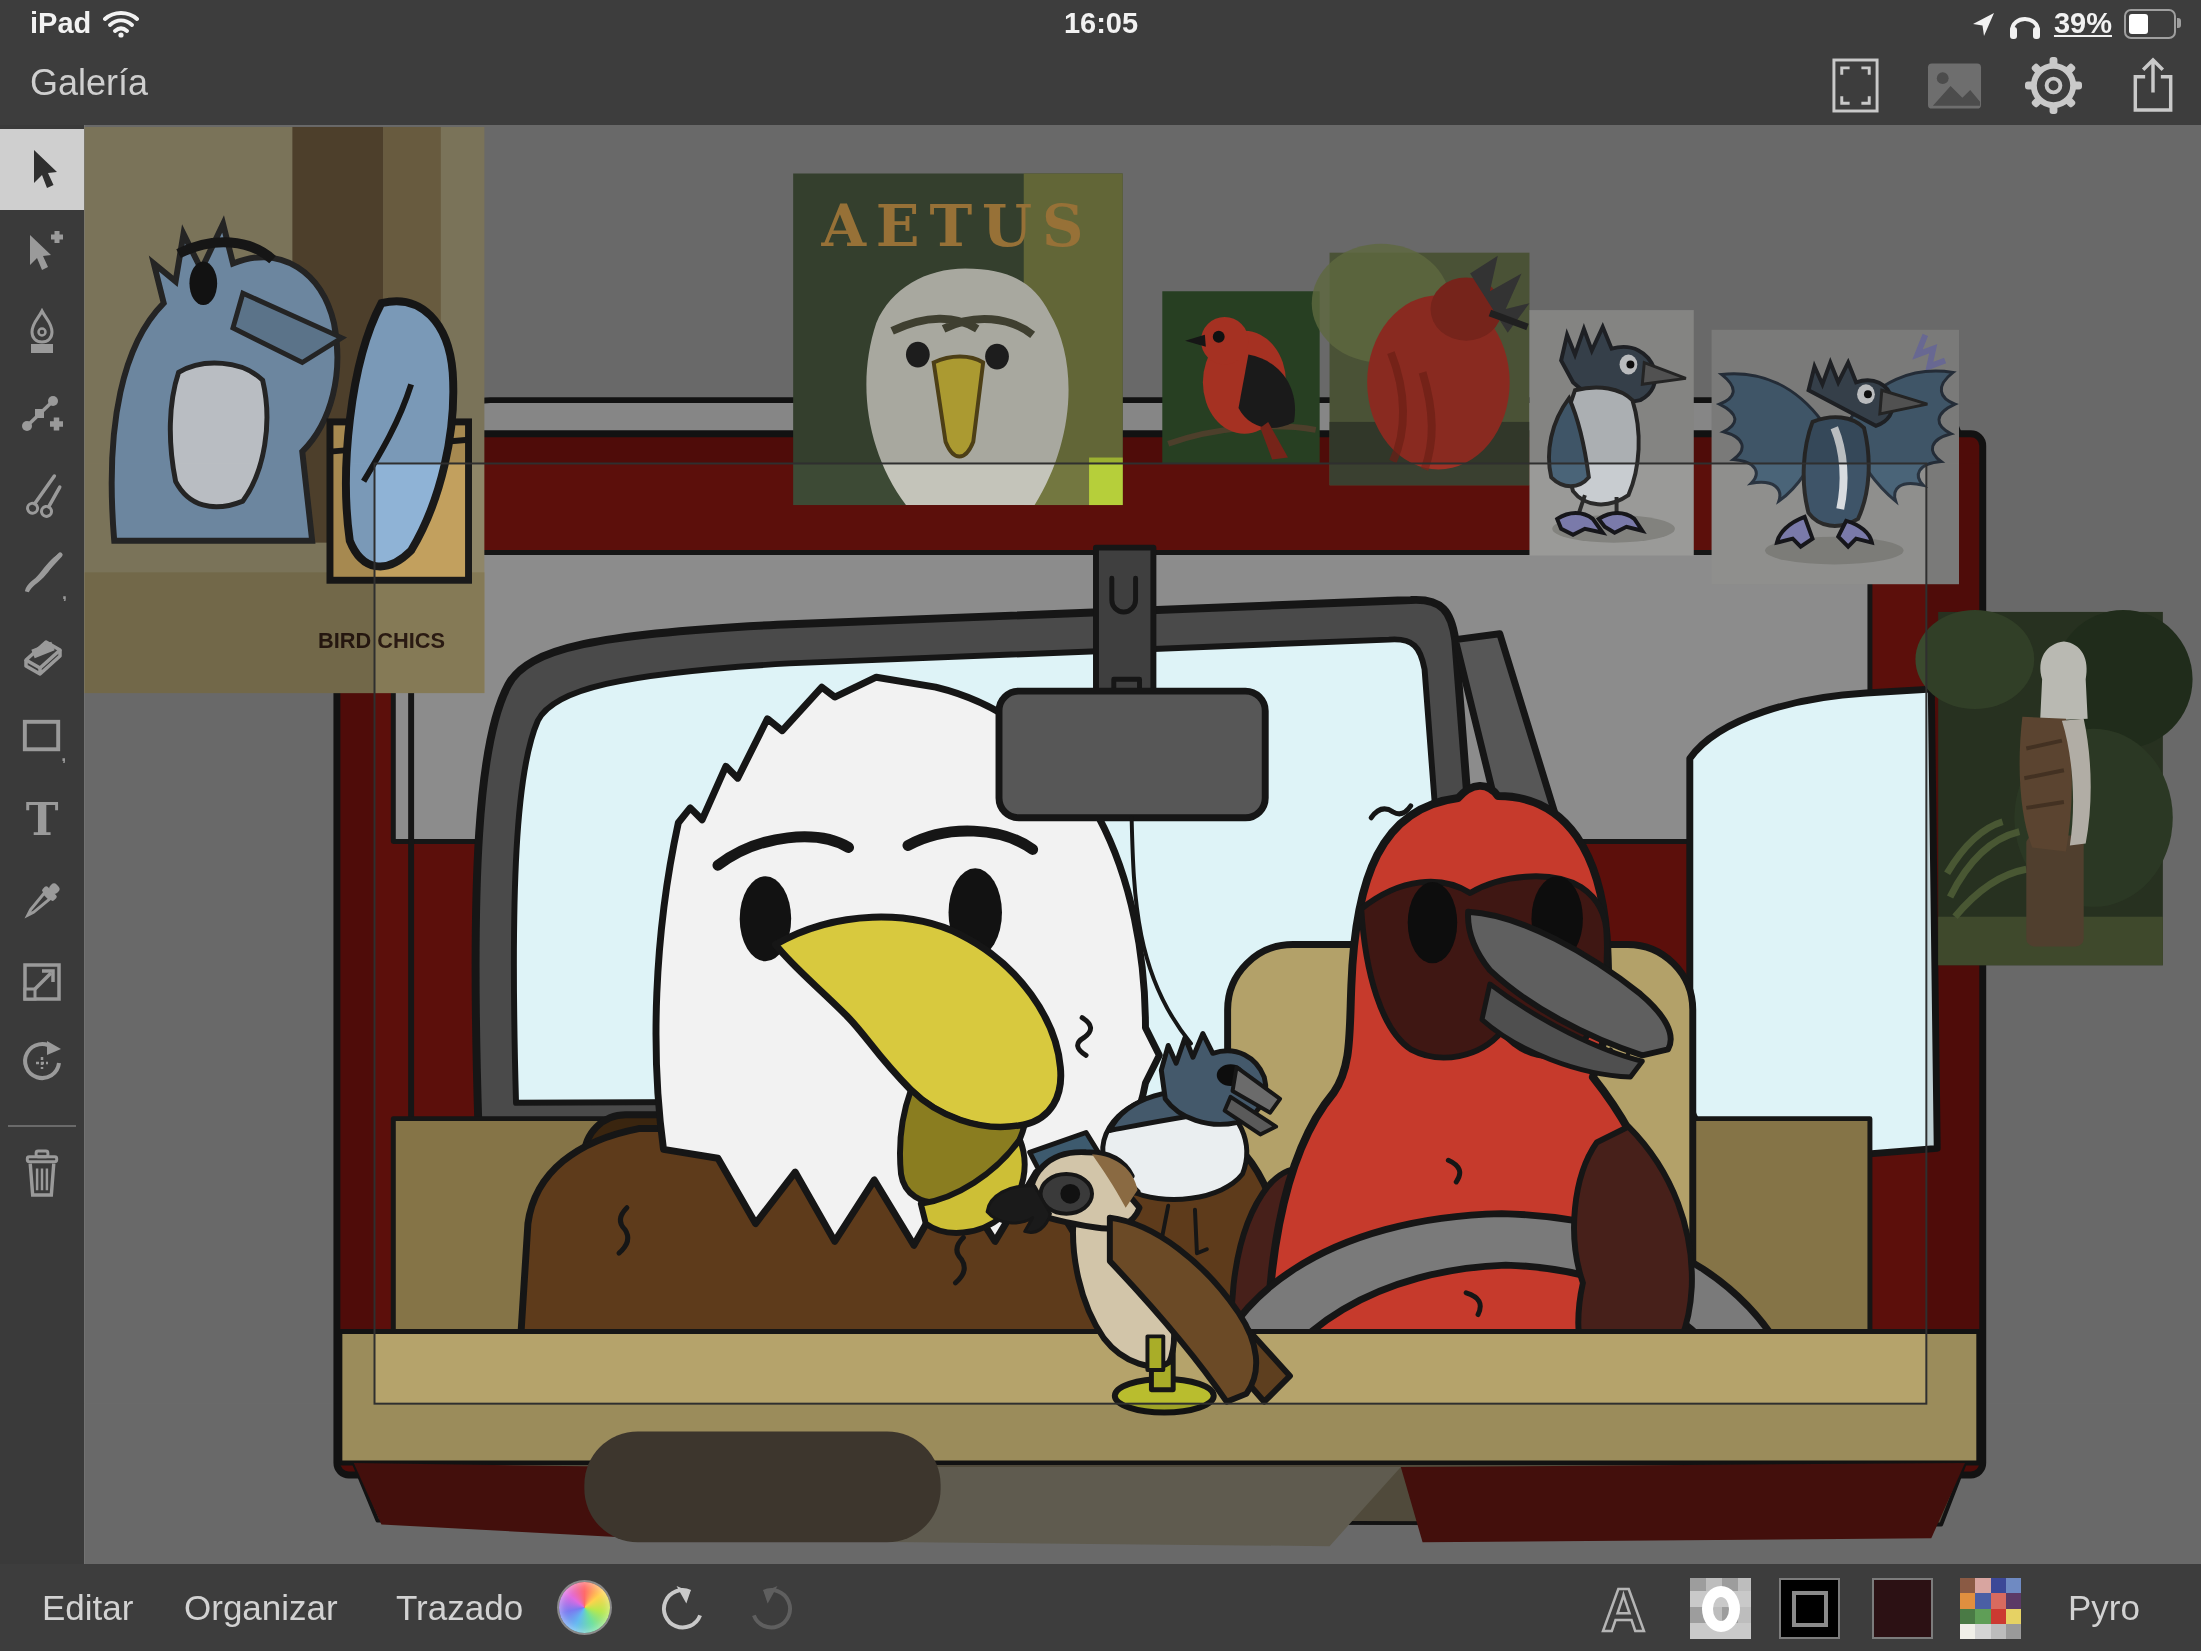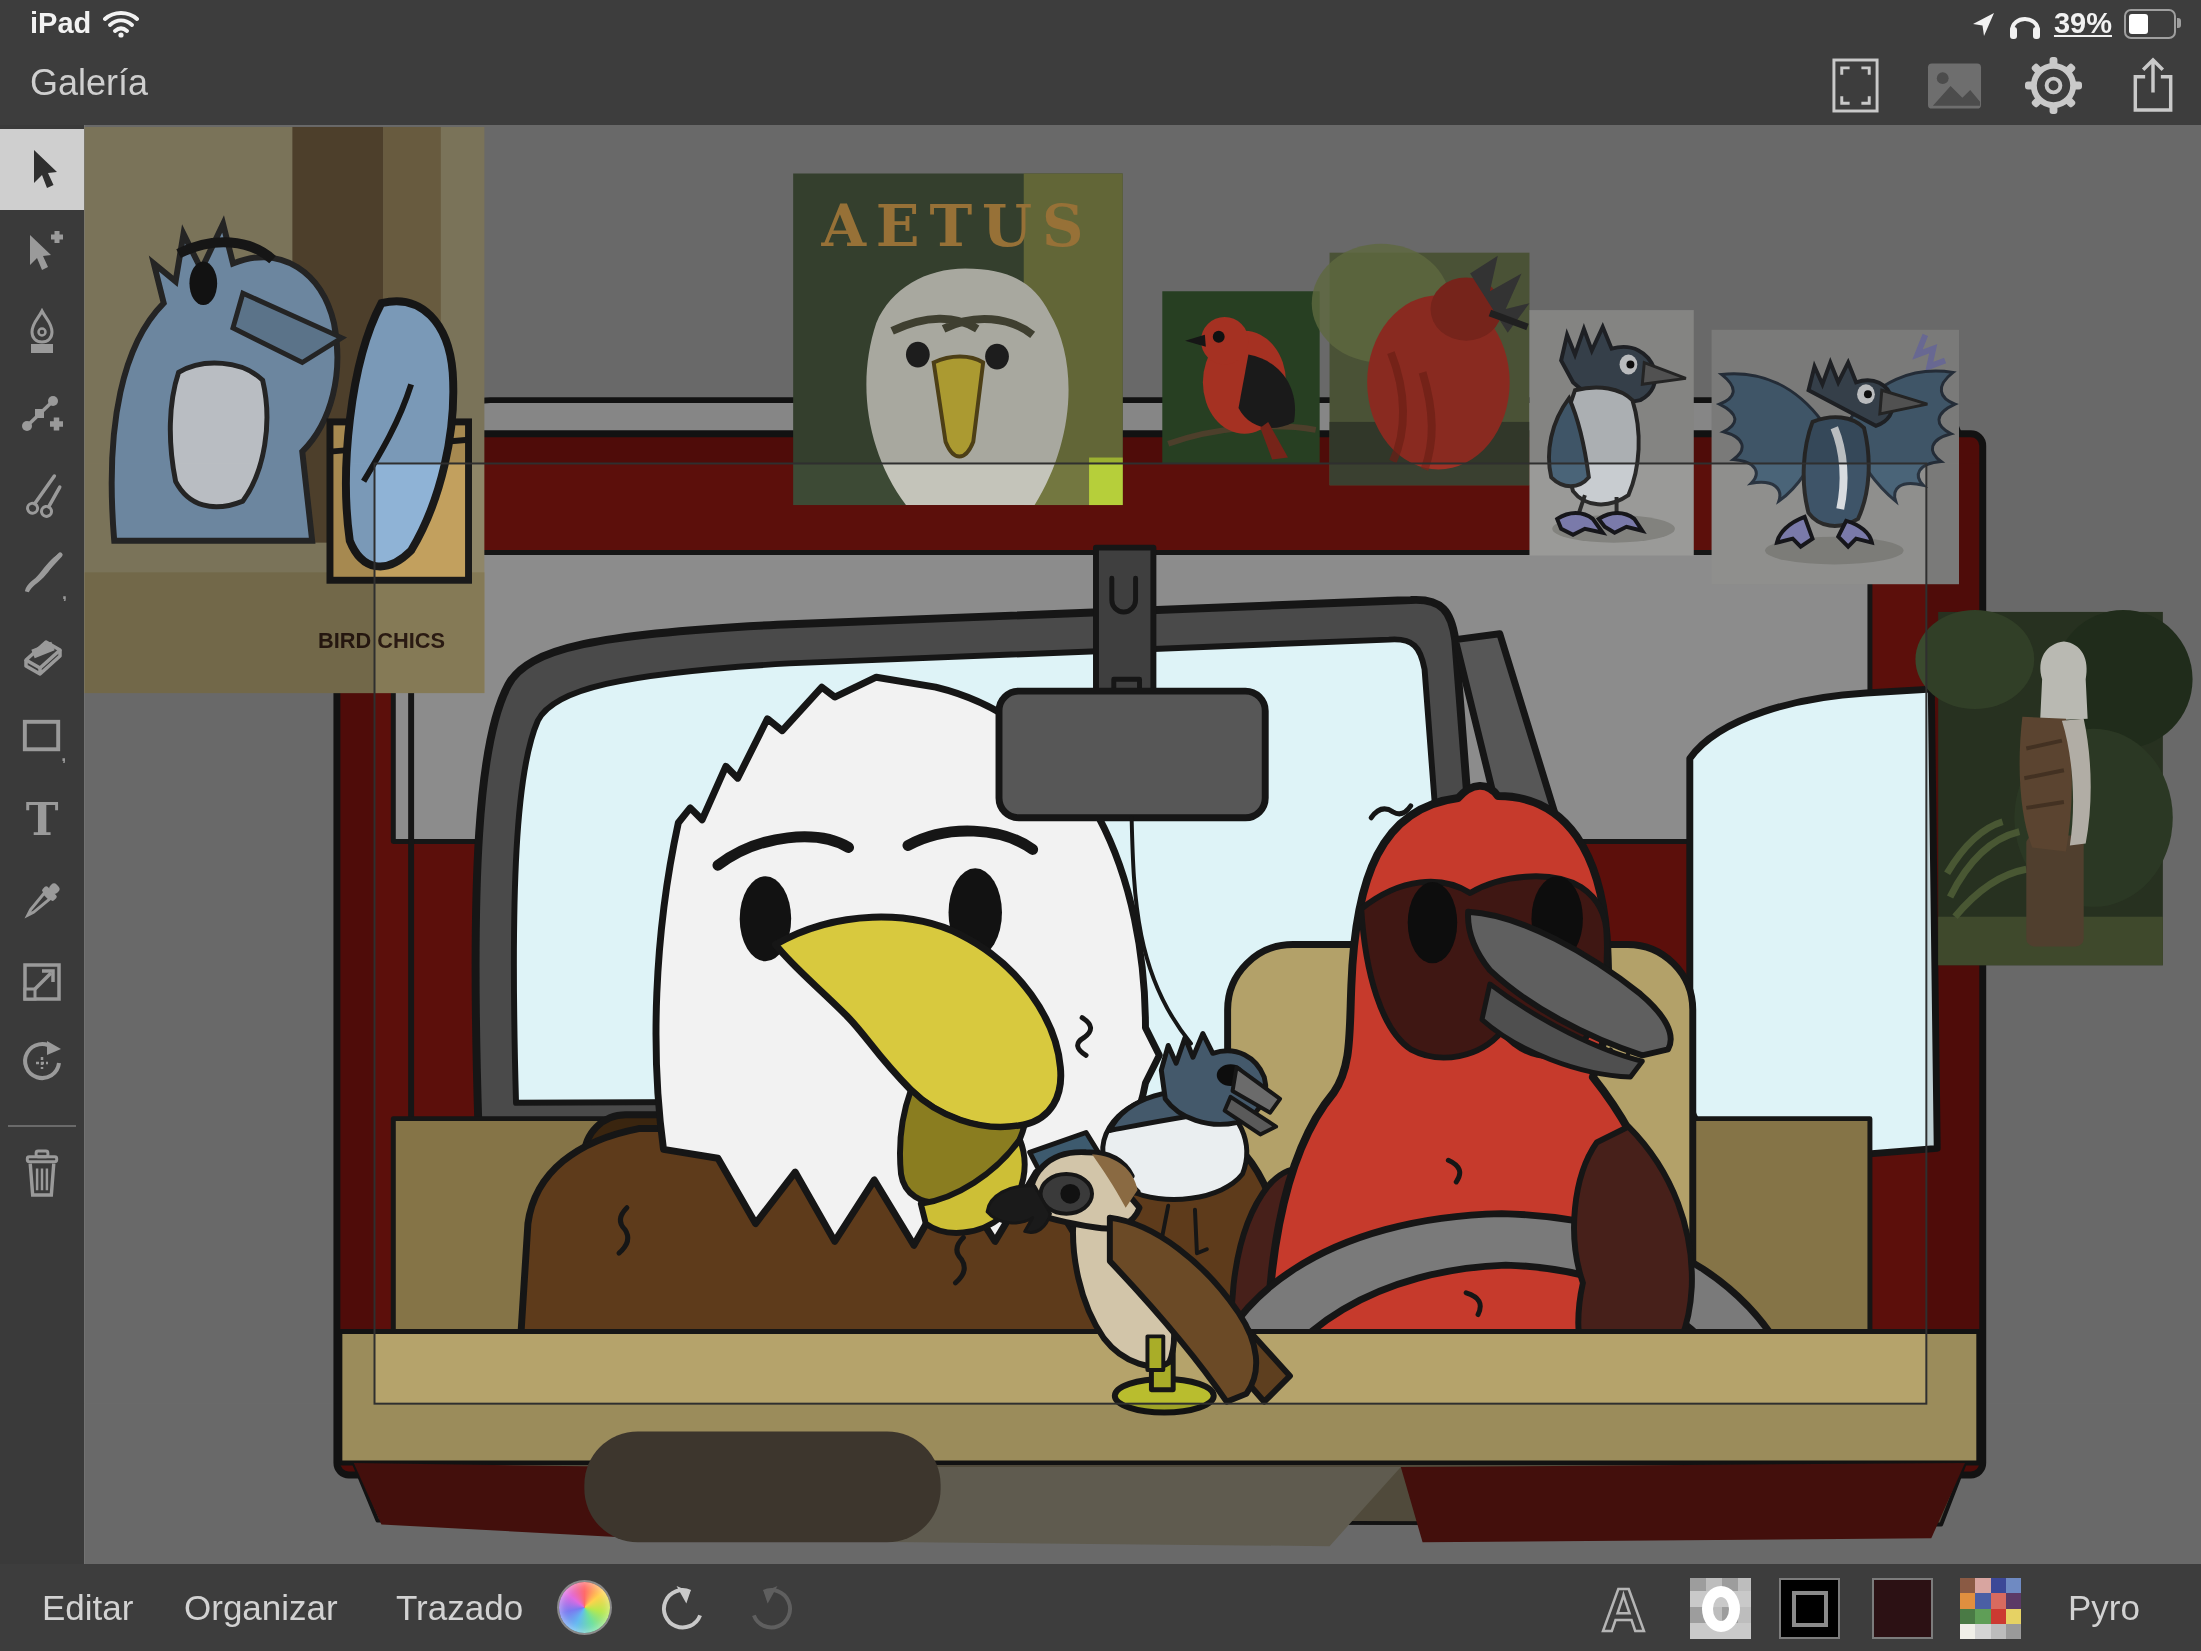--- a/index.html
+++ b/index.html
@@ -54,20 +54,21 @@
     <div class="statusrow">
       <div class="statusleft">
         <span>iPad</span>
         <svg width="36" height="28" viewBox="0 0 36 28">
           <path d="M2 9 C11 1 25 1 34 9" stroke="#f2f2f2" stroke-width="4" fill="none" stroke-linecap="round"></path>
           <path d="M7 15 C14 9 22 9 29 15" stroke="#f2f2f2" stroke-width="4" fill="none" stroke-linecap="round"></path>
           <path d="M12 21 C16 17.5 20 17.5 24 21" stroke="#f2f2f2" stroke-width="4" fill="none" stroke-linecap="round"></path>
           <circle cx="18" cy="25" r="2.6" fill="#f2f2f2"></circle>
         </svg>
       </div>
+      <div class="statustime">16:05</div>
       <div class="statusright">
         <svg width="26" height="26" viewBox="0 0 26 26">
           <path d="M24 2 L3 13 L12.5 14.5 L14 25 Z" fill="#f2f2f2"></path>
         </svg>
         <svg width="34" height="30" viewBox="0 0 34 30">
           <path d="M4 22 C4 6 30 6 30 22" stroke="#f2f2f2" stroke-width="4" fill="none"></path>
           <rect x="2" y="18" width="7" height="12" rx="3" fill="#f2f2f2"></rect>
           <rect x="25" y="18" width="7" height="12" rx="3" fill="#f2f2f2"></rect>
         </svg>
         <span>39%</span>

